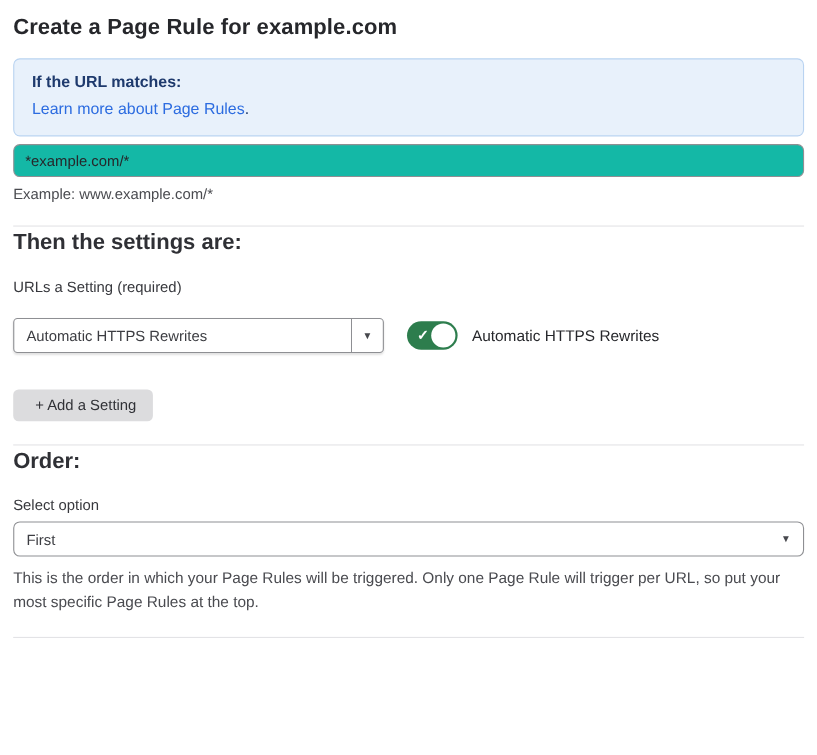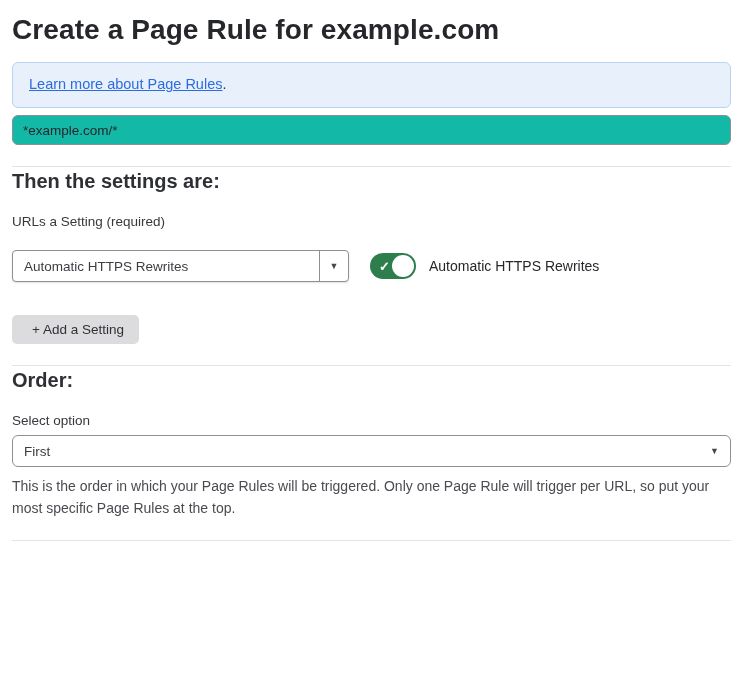--- a/index.html
+++ b/index.html
@@ -9,39 +9,38 @@
     font-family: "Liberation Sans", sans-serif;
     color: #26272b;
   }
   .container {
     width: 743px;
     height: 686px;
     padding: 14px 12px 0 12px;
     background: #ffffff;
   }
   .page-title {
-    font-size: 28px;
+    font-size: 20px;
     font-weight: bold;
     color: #26272b;
     letter-spacing: 0.1px;
   }
   .info-box {
     margin-top: 16px;
     background: #e8f1fb;
     border: 1px solid #b9d3f1;
     border-radius: 6px;
     padding: 9px 16px 10px 16px;
     color: #1e3a6d;
     font-size: 14.5px;
     line-height: 25px;
   }
   .info-heading { font-weight: bold; }
   .info-link {
     color: #2c6ce0;
-    text-decoration: underline;
     cursor: pointer;
   }
   .field-label {
     margin-top: 21px;
     font-size: 13.5px;
     color: #37383d;
   }
   .url-input {
     margin-top: 7px;
     width: 100%;
@@ -189,24 +188,26 @@
   }
 </style>
 </head>
 <body>
 
 <div class="container">
 
   <h1 class="page-title">Create a Page Rule for example.com</h1>
 
   <div class="info-box">
+    <div class="info-heading">If the URL matches:</div>
     <div><span class="info-link">Learn more about Page Rules</span><span>.</span></div>
   </div>
 
   <input class="url-input" type="text" value="*example.com/*" style="">
+  <div class="helper-text">Example: www.example.com/*</div>
 
   <hr class="divider">
 
   <div class="section-heading">Then the settings are:</div>
 
   <div class="field-label">URLs a Setting (required)</div>
 
   <div class="setting-row">
     <div class="setting-select">
       <span class="setting-select-value">Automatic HTTPS Rewrites</span>

